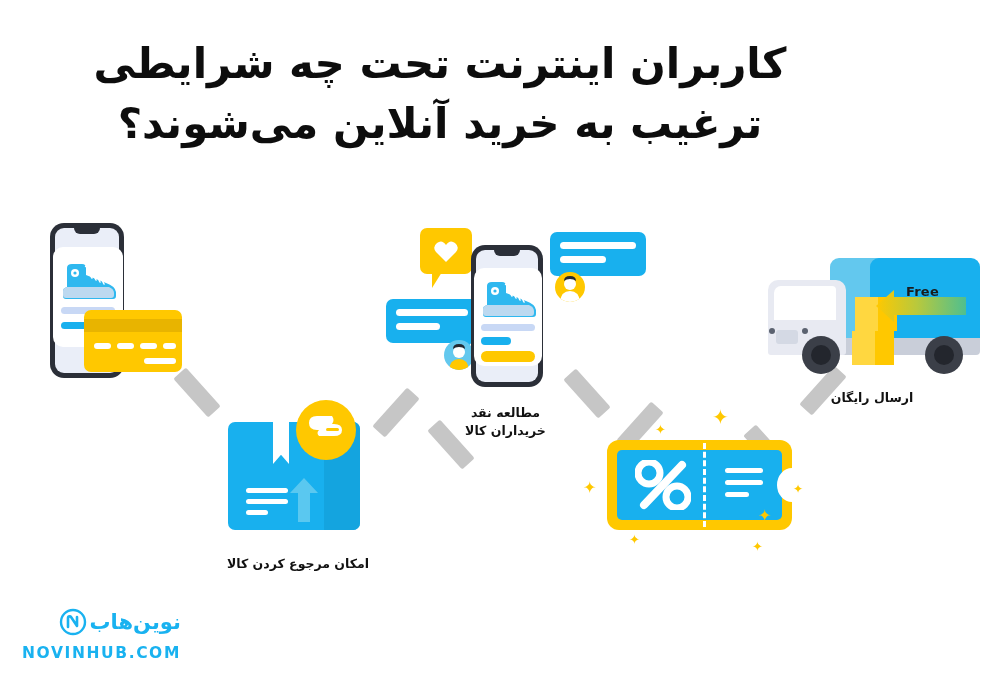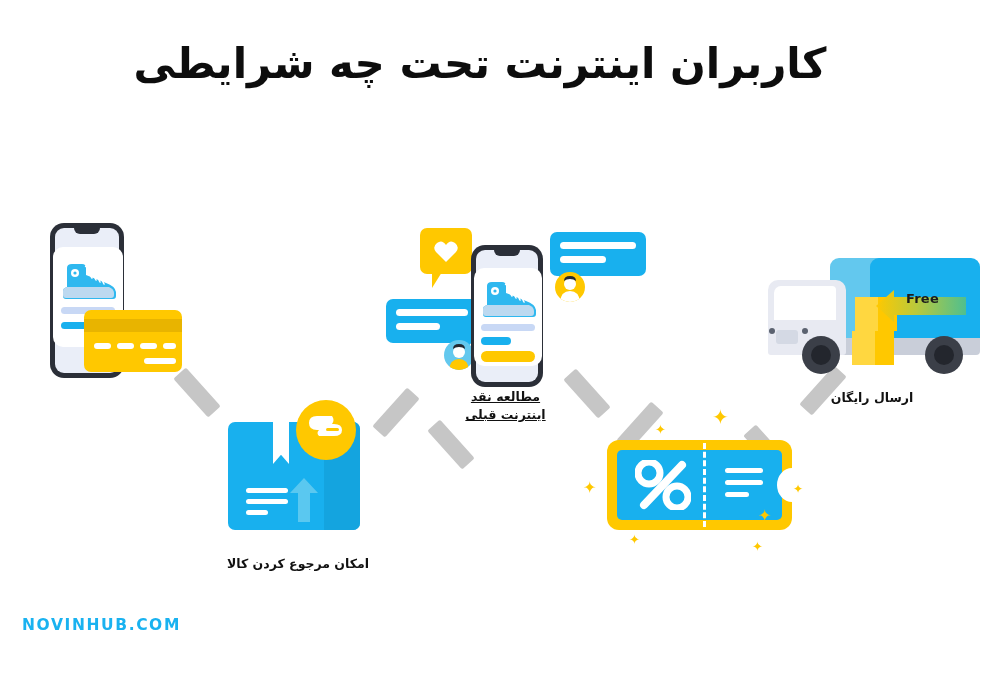--- a/index.html
+++ b/index.html
@@ -27,21 +27,20 @@
     top: 34px;
     left: 0;
     width: 880px;
     text-align: center;
     direction: rtl;
     color: #0d0d0d;
     font-weight: 700;
     font-size: 42px;
     line-height: 1.42;
     letter-spacing: -0.5px;
-    padding-left: 40px;
   }
   .title .ln {
     display: block;
     white-space: nowrap;
   }
 
   
   .node { position: absolute; }
   .caption {
     position: absolute;
@@ -214,20 +213,21 @@
     letter-spacing: 1.6px;
   }
 </style>
 </head>
 <body>
 
 <div class="stage">
 
   <div class="title">
     <span class="ln">کاربران اینترنت تحت چه شرایطی</span>
+    <span class="ln">ترغیب به خرید آنلاین می‌شوند؟</span>
   </div>
 
   <div class="dash" style="left:171px; top:384px; transform:rotate(48deg);"></div>
   <div class="dash" style="left:370px; top:404px; transform:rotate(-48deg);"></div>
   <div class="dash" style="left:425px; top:436px; transform:rotate(48deg);"></div>
   <div class="dash" style="left:561px; top:385px; transform:rotate(48deg);"></div>
   <div class="dash" style="left:614px; top:418px; transform:rotate(-48deg);"></div>
   <div class="dash" style="left:741px; top:441px; transform:rotate(48deg);"></div>
   <div class="dash" style="left:797px; top:382px; transform:rotate(-48deg);"></div>
 
@@ -336,23 +336,23 @@
         <line x1="35" y1="14" x2="39" y2="22"></line>
         <line x1="39" y1="16" x2="43" y2="24"></line>
       </g>
       <path d="M24 6 q3 1 3 5" stroke="#ffffff" stroke-width="1.6" fill="none"></path>
     </svg>
     <div class="bar" style="left:95px; top:104px; width:54px; height:7px; background:#c8d8f5;"></div>
     <div class="bar" style="left:95px; top:117px; width:30px; height:8px; background:#18b0ee;"></div>
     <div class="bar" style="left:95px; top:131px; width:54px; height:11px; background:#ffc800;"></div>
   </div>
 
-  <div class="caption" style="left:418px; top:388px; width:175px;text-decoration:underline;">
+  <div class="caption" style="left:418px; top:404px; width:175px;">
     <span>مطالعه نقد</span><br>
-    <span>اینترنت قبلی</span>
+    <span>خریداران کالا</span>
   </div>
 
   <div class="node" style="left:585px; top:405px; width:230px; height:145px;">
     <div class="coupon-outer" style="left:22px; top:35px; width:185px; height:90px;"></div>
     <div class="coupon-inner" style="left:32px; top:45px; width:165px; height:70px;"></div>
     <div class="coupon-notch" style="left:192px; top:63px; width:30px; height:34px;"></div>
     <div class="coupon-dots" style="left:118px; top:38px; height:84px;"></div>
     <svg style="position:absolute; left:50px; top:55px;" width="56" height="50" viewBox="0 0 56 50">
       <circle cx="14" cy="13" r="11" fill="none" stroke="#ffffff" stroke-width="7"></circle>
       <circle cx="42" cy="37" r="11" fill="none" stroke="#ffffff" stroke-width="7"></circle>
@@ -397,24 +397,31 @@
     <svg class="free-arrow" style="left:116px; top:40px;" width="90" height="32" viewBox="0 0 90 32">
       <defs>
         <linearGradient id="freegrad" x1="0" y1="0" x2="1" y2="0">
           <stop offset="0" stop-color="#ffc800"></stop>
           <stop offset="0.45" stop-color="#b9c93c"></stop>
           <stop offset="1" stop-color="#4fbf8f"></stop>
         </linearGradient>
       </defs>
       <path d="M18 0 L18 7 H90 V25 H18 V32 L0 16 Z" fill="url(#freegrad)"></path>
     </svg>
-    <div class="free-label" style="left:146px; top:41px;text-align:center;">Free</div>
+    <div class="free-label" style="left:146px; top:34px;text-align:center;">Free</div>
   </div>
 
   <div class="caption" style="left:797px; top:389px; width:150px;">
     <span>ارسال رایگان</span>
   </div>
 
   <div class="logo-wrap">
+    <div class="logo-fa">
+      <span>نوین‌هاب</span>
+      <svg width="28" height="28" viewBox="0 0 28 28">
+        <circle cx="14" cy="14" r="12" fill="none" stroke="#19b2f0" stroke-width="2.4"></circle>
+        <path d="M9 19 V10 q0-1.6 1.6-1.6 q1 0 1.6 .9 L18 18 V9" fill="none" stroke="#19b2f0" stroke-width="2.6" stroke-linecap="round" stroke-linejoin="round"></path>
+      </svg>
+    </div>
     <div class="logo-url">NOVINHUB.COM</div>
   </div>
 
 </div>
 
 </body></html>

